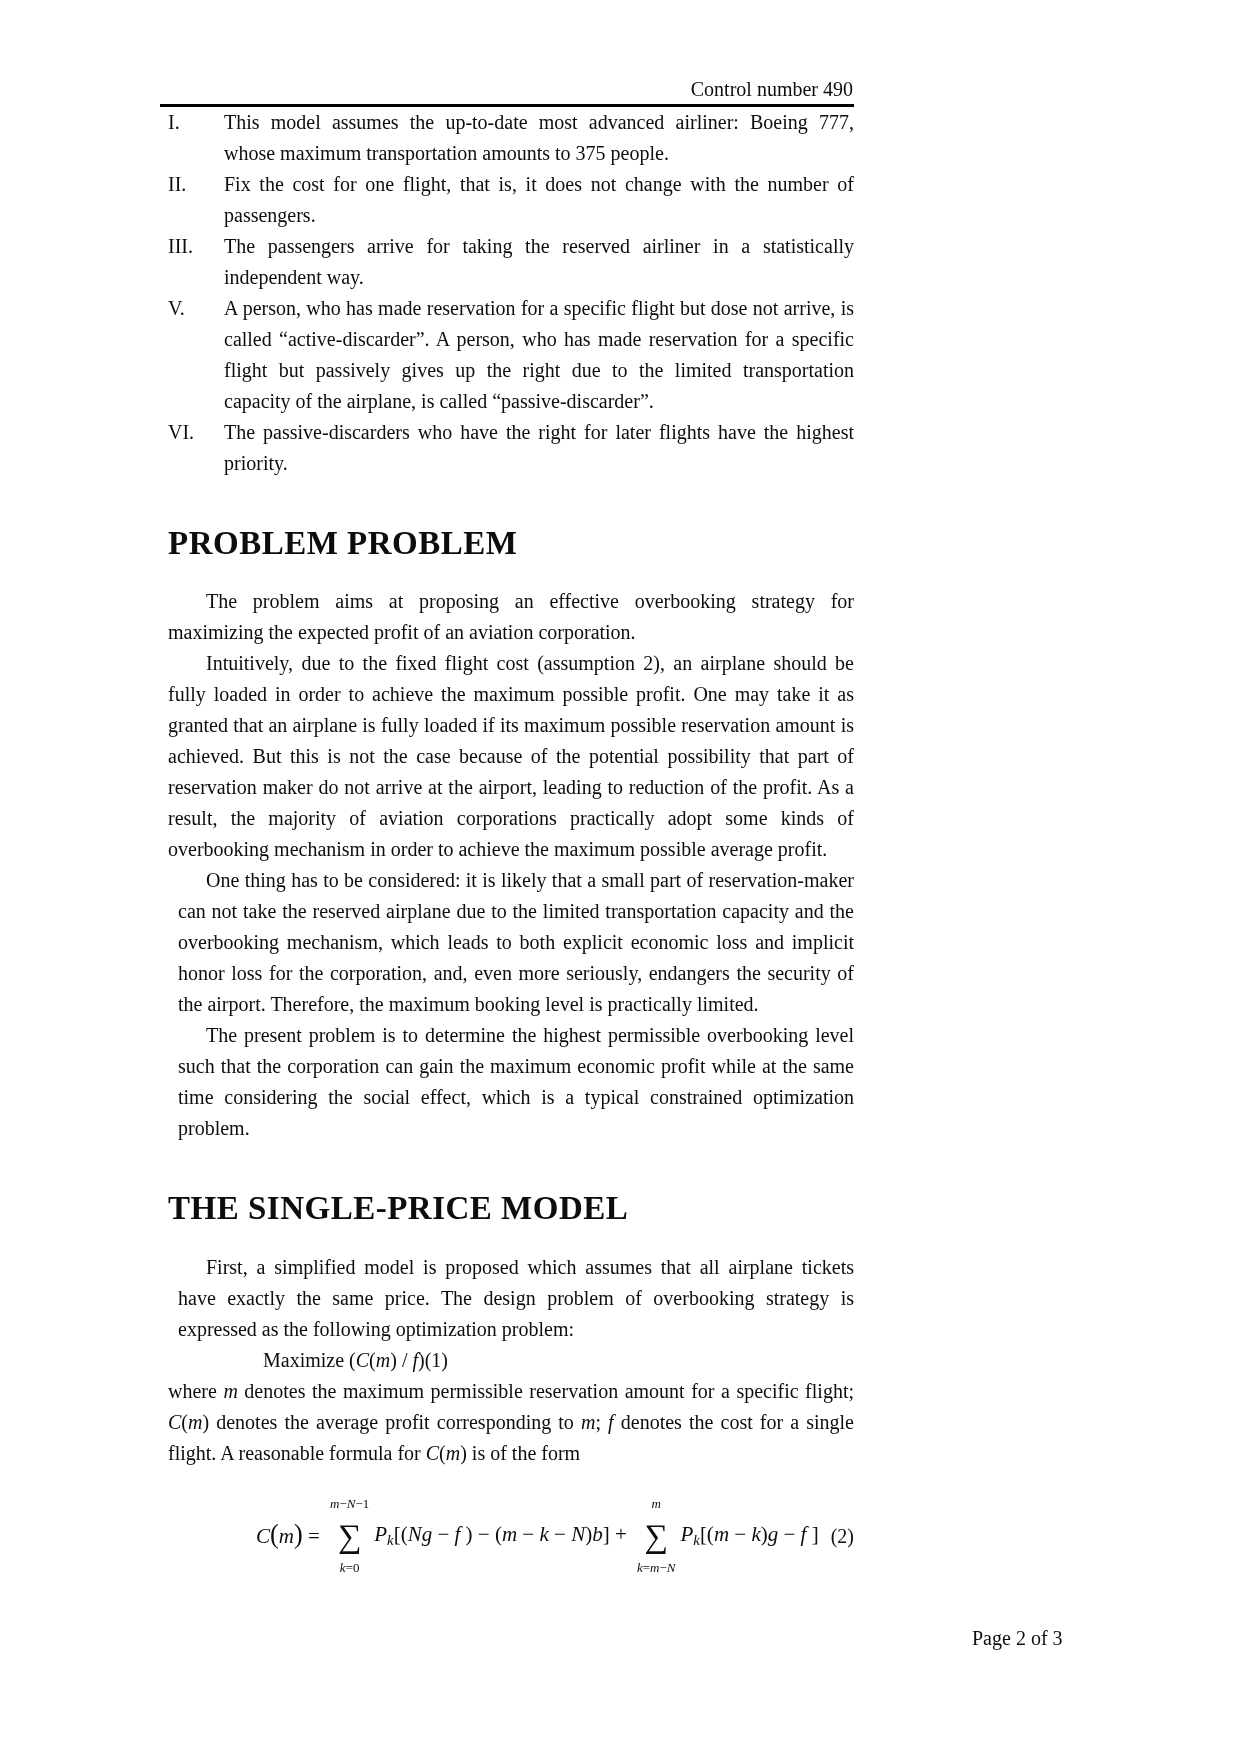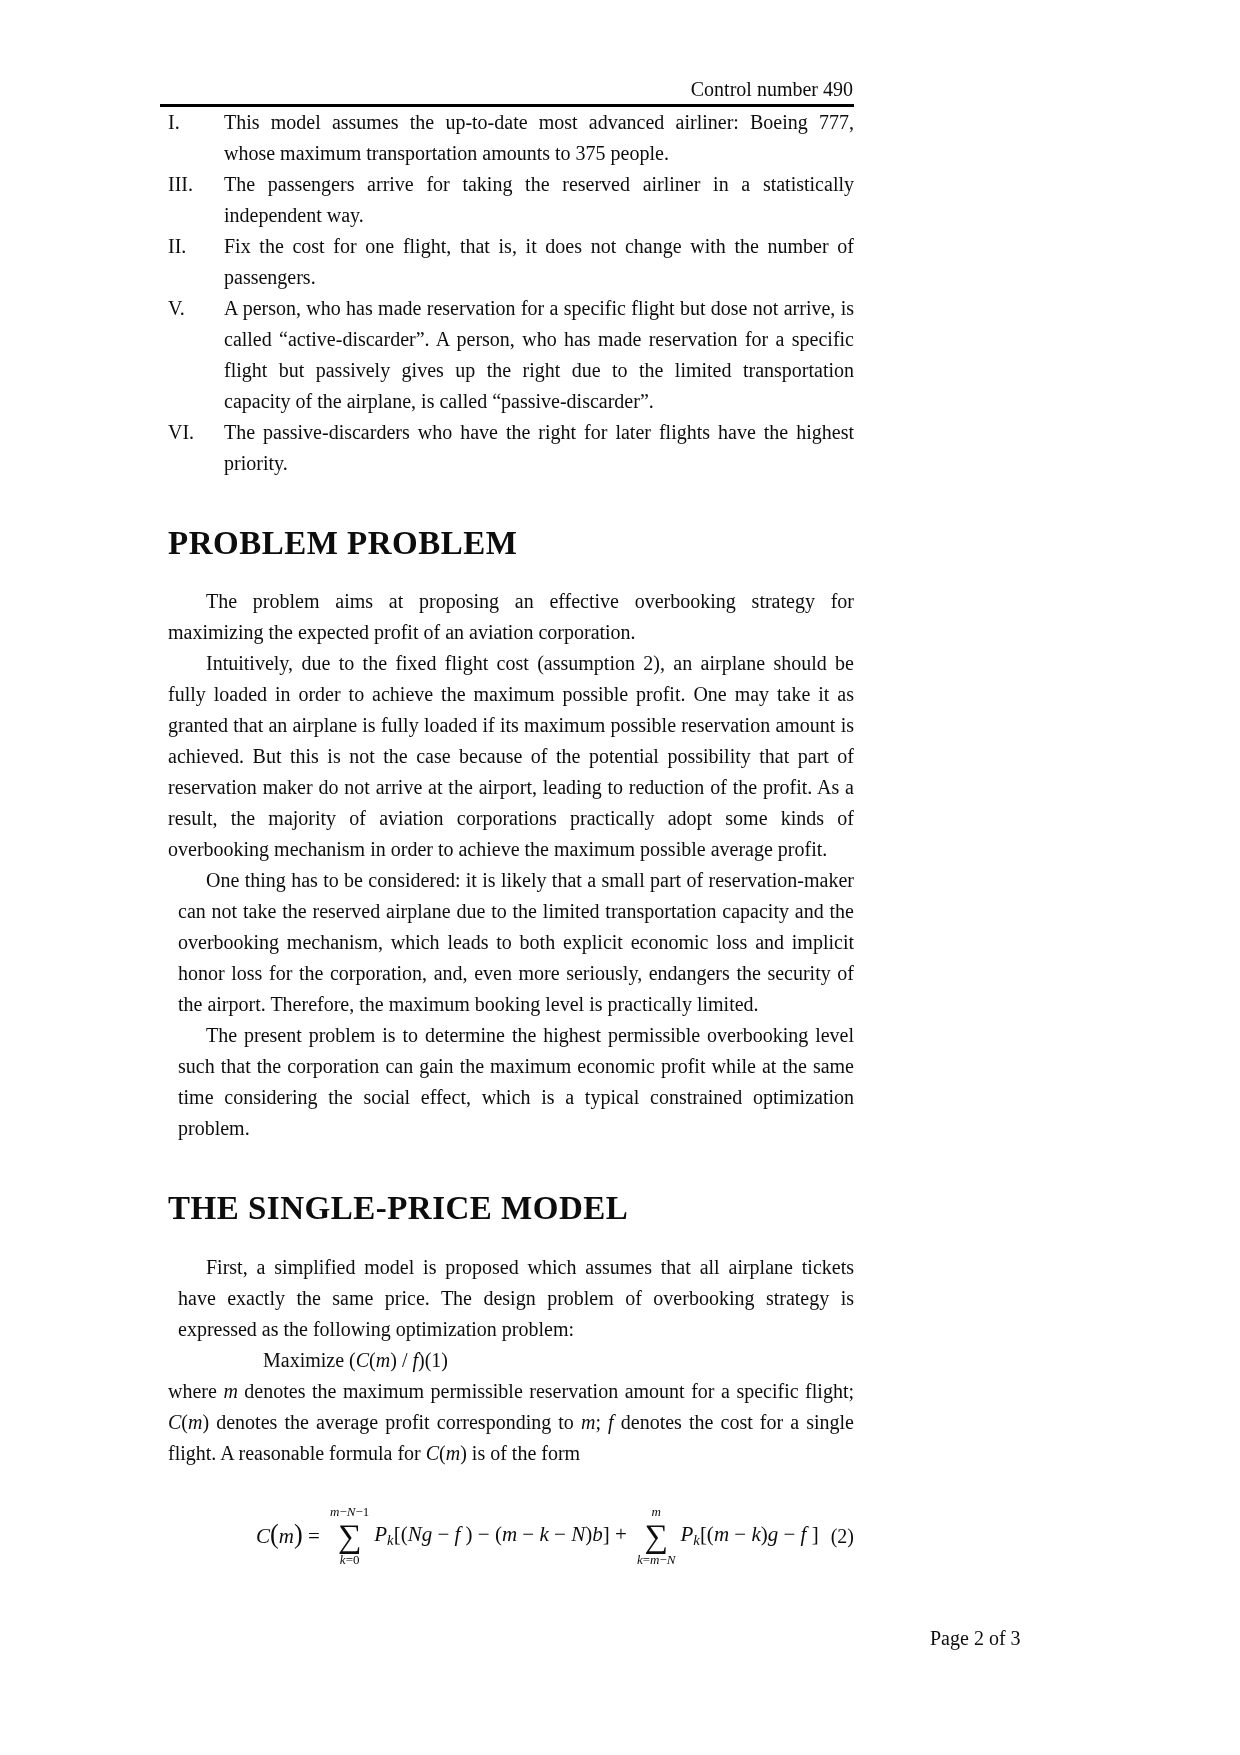--- a/index.html
+++ b/index.html
@@ -53,31 +53,31 @@
     min-height:86px;
     font-size:21px;
   }
   .eq2main{
     display:flex;align-items:center;
     margin-left:88px;
   }
   .math{white-space:pre;}
   .sumstack{
     display:inline-flex;flex-direction:column;align-items:center;
-    margin:0 5px;line-height:1;
+    margin:0 5px;line-height:1;gap:8px;
   }
   .lim{font-size:13px;line-height:14px;white-space:pre;}
   .sigma{font-size:33px;line-height:34px;}
   .eqnum2{position:absolute;right:0;top:50%;transform:translateY(-50%);font-size:20px;}
   .it{font-style:italic;}
   .sb{font-size:0.7em;vertical-align:-0.25em;}
   .bg{font-size:1.25em;line-height:1;}
   .footer{
     position:absolute;
-    left:930px;bottom:105px;
+    left:972px;bottom:105px;
     font-size:20px;
   }
 </style>
 </head>
 <body>
 
 <div class="page">
 
   <div class="header">
     <span>Control number 490</span>
@@ -86,26 +86,26 @@
 
   <div class="content">
 
 
     <div class="list">
       <div class="li">
         <span class="num">I.</span>
         <div class="litext">This model assumes the up-to-date most advanced airliner: Boeing 777, whose maximum transportation amounts to 375 people.</div>
       </div>
       <div class="li">
+        <span class="num">II.</span>
+        <div class="litext">Fix the cost for one flight, that is, it does not change with the number of passengers.</div>
+      </div>
+      <div class="li">
         <span class="num">III.</span>
         <div class="litext">The passengers arrive for taking the reserved airliner in a statistically independent way.</div>
-      </div>
-      <div class="li">
-        <span class="num">II.</span>
-        <div class="litext">Fix the cost for one flight, that is, it does not change with the number of passengers.</div>
       </div>
       <div class="li">
         <span class="num">V.</span>
         <div class="litext">A person, who has made reservation for a specific flight but dose not arrive, is called “active-discarder”. A person, who has made reservation for a specific flight but passively gives up the right due to the limited transportation capacity of the airplane, is called “passive-discarder”.</div>
       </div>
       <div class="li">
         <span class="num">VI.</span>
         <div class="litext">The passive-discarders who have the right for later flights have the highest priority.</div>
       </div>
     </div>

